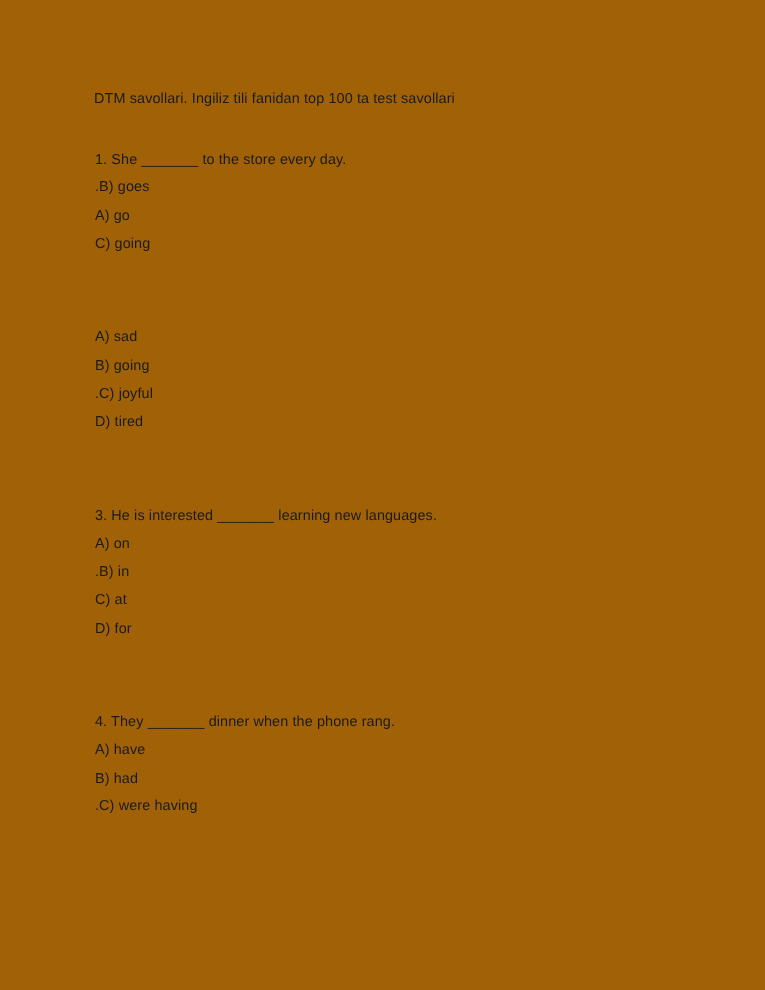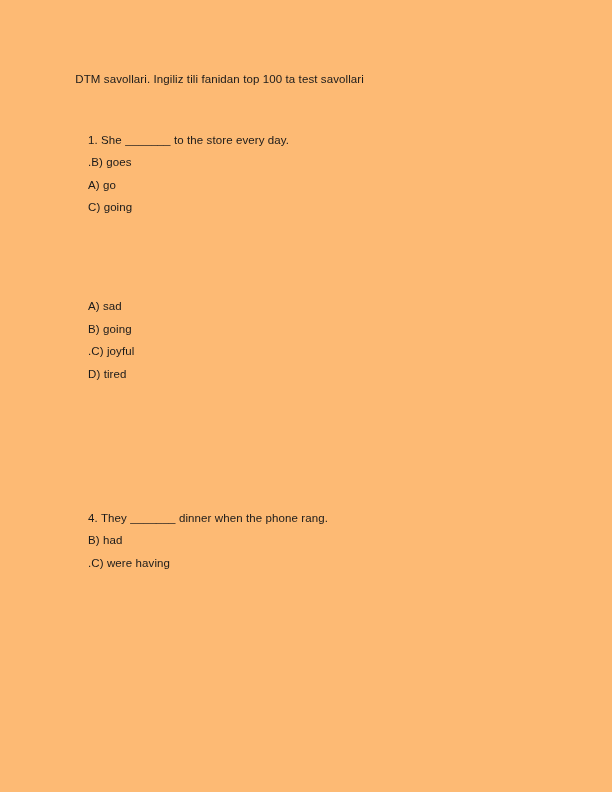--- a/index.html
+++ b/index.html
@@ -4,21 +4,21 @@
 <style>
   html, body {
     margin: 0;
     padding: 0;
     background: #ffffff;
   }
   .page {
     position: relative;
     width: 612px;
     height: 792px;
-    background: #fdba74;
+    background: #a16207;
     overflow: hidden;
     font-family: "Liberation Sans", "DejaVu Sans", sans-serif;
     font-size: 11.5px;
     color: #1a1a1a;
   }
   .content {
     position: absolute;
     left: 72px;
     top: 68px;
     right: 36px;
@@ -27,21 +27,21 @@
     height: 22.43px;
     line-height: 22.43px;
     white-space: pre;
     font-weight: 400;
     letter-spacing: 0.1px;
   }
   .spacer {
     height: 22.43px;
   }
   .question-block {
-    margin: 16px;
+    margin: 4px;
     padding: 0;
   }
 </style>
 </head>
 <body>
 
 <div class="page">
   <div class="content">
 
     <div class="line"> DTM savollari. Ingiliz tili fanidan top 100 ta test savollari</div>
@@ -58,23 +58,31 @@
 
     <div class="question-block">
       <div class="line">A) sad</div>
       <div class="line">B) going</div>
       <div class="line">.C) joyful</div>
       <div class="line">D) tired</div>
     </div>
     <div class="spacer"></div>
     <div class="spacer"></div>
 
+    <div class="question-block">
+      <div class="line">3. He is interested _______ learning new languages.</div>
+      <div class="line">A) on</div>
+      <div class="line">.B) in</div>
+      <div class="line">C) at</div>
+      <div class="line">D) for</div>
+    </div>
     <div class="spacer"></div>
     <div class="spacer"></div>
 
     <div class="question-block">
       <div class="line">4. They _______ dinner when the phone rang.</div>
+      <div class="line">A) have</div>
       <div class="line">B) had</div>
       <div class="line">.C) were having</div>
     </div>
 
   </div>
 </div>
 
 </body></html>

